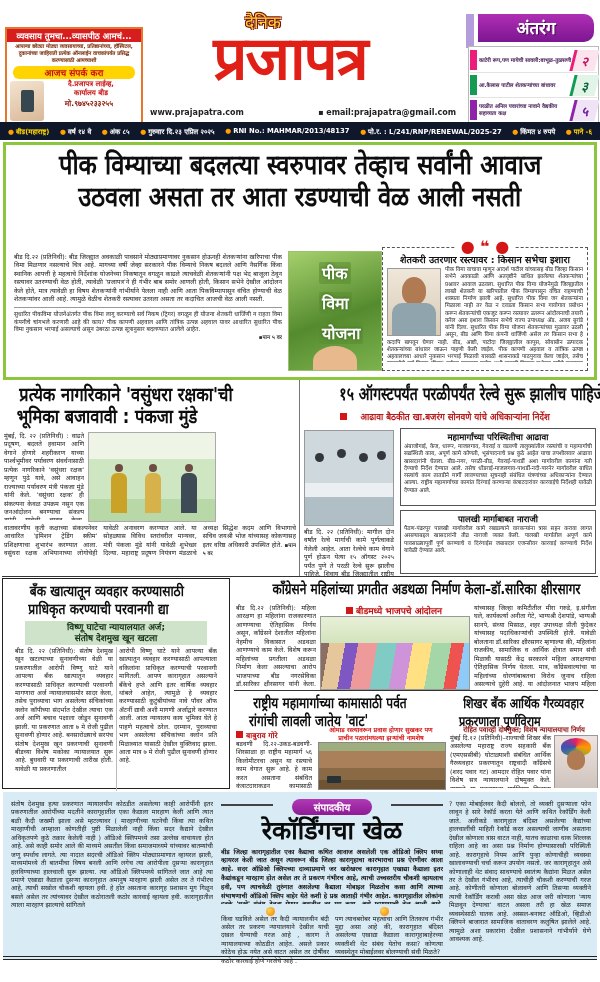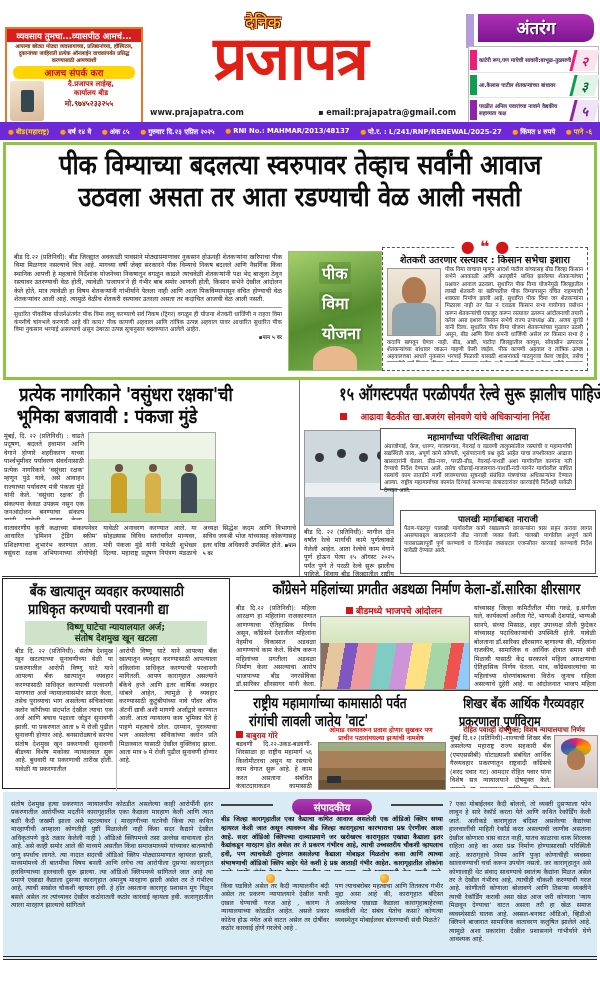--- a/index.html
+++ b/index.html
@@ -31,21 +31,21 @@
            text-shadow:1px 1px 0 #4a0a55;}
   .ant-stripe{left:466px;top:14px;width:8px;height:34px;background:#b39ddb;}
   .ant-box{left:468px;top:46px;width:127px;height:76px;border:1px solid #b9b9b9;background:#fff;padding:1px;}
   .ant-row{display:flex;align-items:center;height:24px;border-bottom:1px solid #e3e3e3;}
   .ant-row:last-child{border-bottom:none;}
   .ant-chip{width:7px;height:20px;margin-right:2px;flex:none;}
   .ant-text{flex:1;font-size:5.4px;font-weight:bold;color:#4a235a;line-height:1.25;}
   .ant-num{flex:none;width:22px;height:21px;transform:skewX(-14deg);display:flex;align-items:center;justify-content:center;
            font-size:13px;font-weight:bold;border-left:3px solid;}
 
-  .infobar{left:0;top:122px;width:600px;height:18px;background:#6d28d9;display:flex;align-items:center;
+  .infobar{left:0;top:122px;width:600px;height:18px;background:#0f172a;display:flex;align-items:center;
            justify-content:space-between;padding:0 8px;box-sizing:border-box;}
   .info-item{font-size:6.8px;font-weight:bold;color:#fff;white-space:nowrap;}
   .info-item .dot{color:#ffa000;margin-right:2px;}
   .info-item.yellow{color:#ffd600;}
 
   
   .leadframe{left:3px;top:142px;width:588px;height:232px;border:3px solid #8cc63e;background:#fff;}
   .lead-h{text-align:center;font-weight:bold;color:#0d0d0d;line-height:1.18;margin-top:4px;}
   .lead-h .fit{font-size:27px;transform:scaleX(.88);}
   .lead-col{left:8px;top:108px;width:268px;height:116px;}
@@ -229,21 +229,21 @@
 <div class="abs red-sub" style="left:302px;top:410px;width:296px;">
   <span class="red-sq"></span><span class="fit" style="font-size:9.5px;transform:scaleX(.9);">आढावा बैठकीत खा.बजरंग सोनवणे यांचे अधिकाऱ्यांना निर्देश</span>
 </div>
 <div class="abs meetphoto">
   <div class="head-dot" style="left:10px;top:22px;"></div>
     <div class="head-dot" style="left:32px;top:18px;"></div>
   <div class="head-dot" style="left:54px;top:22px;"></div>
     <div class="head-dot" style="left:72px;top:20px;"></div>
 </div>
 <div class="abs bt" style="left:304px;top:528px;width:90px;height:48px;">बीड दि. २२ (प्रतिनिधी): मागील दोन वर्षांत रेल्वे मार्गाची कामे पूर्णत्वाकडे गेलेली आहेत. आता रेल्वेचे काम वेगाने पूर्ण होऊन येत्या १५ ऑगस्ट २०२५ पर्यंत पुणे ते परळी रेल्वे सुरू झालीच पाहिजे, शिवाय बीड जिल्ह्यातील राष्ट्रीय व ग्रामीण मार्गावरील ब्लॅकस्पॉट कमी करण्यासाठी अधिकाऱ्यांनी प्रयत्न करावेत, असे निर्देश खासदार बजरंग सोनवणे यांनी रेल्वे व राष्ट्रीय महामार्ग आढावा बैठकीत अधिकाऱ्यांना दिले. ▪पान ५ वर</div>
-<div class="abs rbox" style="left:380px;top:428px;width:196px;height:62px;">
+<div class="abs rbox" style="left:400px;top:428px;width:196px;height:78px;">
   <div class="t">महामार्गांच्या परिस्थितीचा आढावा</div>
   <div class="bt-sm" style="height:60px;">अंबाजोगाई, केज, धारूर, माजलगाव, गेवराई व वडवणी तालुक्यांतील रस्त्यांची व महामार्गांची सद्यस्थिती काय, अपूर्ण कामे कोणती, भूसंपादनाचे प्रश्न कुठे आहेत याचा तपशीलवार आढावा खासदारांनी घेतला. बीड-नगर, परळी-बीड, गेवराई-पाथर्डी अशा मार्गांवरील कामांना गती देण्याचे निर्देश देण्यात आले. तसेच धोंडराई-माजलगाव-पाथर्डी-नदी-पारनेर मार्गावरील बाधित रस्त्यांचे काम तातडीने मार्गी लावण्याच्या सूचनाही संबंधित यंत्रणांच्या अधिकाऱ्यांना देण्यात आल्या. राष्ट्रीय महामार्गाच्या कामांत दिरंगाई करणाऱ्या कंत्राटदारांवर कारवाईचे निर्देशही यावेळी देण्यात आले.</div>
 </div>
 <div class="abs rbox" style="left:400px;top:510px;width:196px;height:64px;">
   <div class="t">पालखी मार्गाबाबत नाराजी</div>
   <div class="bt-sm" style="height:44px;">पैठण-पंढरपूर पालखी मार्गावरील कामे रखडल्याने वारकऱ्यांना त्रास सहन करावा लागत असल्याबद्दल खासदारांनी तीव्र नाराजी व्यक्त केली. पालखी मार्गातील अपूर्ण कामे पावसाळ्यापूर्वी पूर्ण करण्याचे व दिरंगाईस जबाबदार एजन्सीवर कारवाई करण्याचे निर्देश यावेळी देण्यात आले.</div>
 </div>
 
 <div class="abs bankbox">
   <div class="art-h bank-h">
@@ -303,20 +303,21 @@
 
 <div class="abs hline" style="left:2px;top:576px;width:596px;"></div>
 <div class="abs hline" style="left:234px;top:690px;width:364px;"></div>
 
 <div class="abs edit">
   <div class="abs bt" style="left:8px;top:8px;width:202px;height:150px;">संतोष देशमुख हत्या प्रकरणात न्यायालयीन कोठडीत असलेल्या काही आरोपींनी इतर प्रकरणातील आरोपींच्या मदतीने कारागृहातील एका कैद्याला मारहाण केली आणि त्यात बळी कैदी जखमी झाला असे म्हटल्यावर ( मारहाणीच्या घटनेची किंवा त्या कथित मारहाणीची आम्हाला कोणतीही पुष्टी मिळालेली नाही किंवा सदर कैद्याने देखील अधिकृतपणे कुठे तक्रार केलेली नाही ) ऑडिओ क्लिपमध्ये तसा उल्लेख वाचायला होत आहे. असे काही समोर आले की माध्यमे असतील किंवा समाजमाध्यमे यांच्यावर बातम्यांची जणू स्पर्धाच लागते. त्या नादात सदरची ऑडिओ क्लिप मोठ्याप्रमाणात व्हायरल झाली, माध्यमांमध्ये ती बातमीचा विषय बनली आणि लगेच त्या आरोपीला दुसऱ्या कारागृहात हलविण्याच्या हालचाली सुरू झाल्या. त्या ऑडिओ क्लिपमध्ये सांगितले जात आहे त्या प्रमाणे एखाद्या कैद्याला दुसऱ्या कारागृहात अमानुष मारहाण झाली असेल तर ते गंभीरच आहे, त्याची सखोल चौकशी व्हायला हवी. हे होत असताना कारागृह प्रशासन मूग गिळून बसले असेल तर त्यांच्यावर देखील कठोरातली कठोर कारवाई व्हायला हवी. कारागृहातील त्याला मारहाण झाल्याचे सांगितले</div>
   <div class="abs" style="left:218px;top:4px;width:222px;">
     <div class="badge-wrap">
       <span class="edit-badge">संपादकीय</span>
     </div>
+    <div class="edit-h">रेकॉर्डिंगचा खेळ</div>
     <div class="edit-intro" style="height:56px;">बीड जिल्हा कारागृहातील एका कैद्याचा कथित आवाज असलेली एक ऑडिओ क्लिप सध्या व्हायरल केली जात असून त्यावरून बीड जिल्हा कारागृहाचा कारभाराचा प्रश्न ऐरणीवर आला आहे. सदर ऑडिओ क्लिपच्या दाव्याप्रमाणे जर खरोखरच कारागृहात एखाद्या कैद्याला इतर कैद्यांकडून मारहाण होत असेल तर ते प्रकरण गंभीरच आहे, त्याची उच्चस्तरीय चौकशी व्हायलाच हवी, पण त्याचवेळी तुरुंगात असलेल्या कैद्याला मोबाइल मिळतोच कसा आणि त्याच्या संभाषणाची ऑडिओ क्लिप बाहेर येते कशी हे प्रश्न आताही गंभीर आहेत. कारागृहातील लोकांना इतके 'सुखे' संबंध ठेवता येणार असतील तर मग काय, असे म्हणण्याची वेळ आली आहे. अगोदरच मराठवाड्यातील काही कारागृहांबाबत असेच ऑडिओ, व्हिडीओ क्लिपच्या खेळ जीवघेणा बनत असताना आता कारागृहातूनही देखील संभाषण होणार असेल आणि त्याच्या ऑडिओ क्लिप फिरणार असतील तर काय ?</div>
     <div class="edit-cols">
       <div class="c bt" style="height:52px;">किंवा घडविले असेल तर कैदी न्यायालयीन बंदी असेल तर प्रकरण न्यायालयाने देखील याची दखल घेण्याची गरज आहे , कारण ते न्यायालयाच्या कोठडीत आहेत. असले प्रकार कोठेच होऊ नयेत असे वाटत असेल तर दोषींवर कठोर कारवाई होणे गरजेचे आहे .</div>
       <div class="c bt" style="height:52px;">पण त्याचबरोबर महत्वाचा आणि तितकाच गंभीर मुद्दा असा आहे की, कारागृहात बंदिस्त असलेल्या एखाद्या कैद्याला कारागृहाबाहेरच्या व्यक्तीशी थेट संबंध येतोच कसा? कोणत्या व्यवस्थेतून मोबाईलवर बोलण्याची संधी मिळते?</div>
     </div>
   </div>
   <div class="abs bt" style="left:446px;top:8px;width:142px;height:150px;">? एका मोबाईलवर कैदी बोलतो, तो व्यक्ती दुसऱ्याला फोन लावून हे सारे रेकॉर्ड करता येते आणि कथित रेकॉर्डिंग केली जाते. अलीकडे कारागृहात बंदिस्त असलेल्या कैद्यांच्या हालचालींची माहिती रेकॉर्ड करत असल्याची जाणीव असताना देखील कोणाला त्रास वाटत नाही, यातच काळाचा धाक शिल्लक राहिला आहे का असा प्रश्न निर्माण होण्यासारखी परिस्थिती आहे. कारागृहाचे नियम आणि पुन्हा कोणाचीही व्यवस्था खालावण्याची चर्चा करून उपयोग नसतो. जर कारागृहातून असे कोणालाही थेट संवाद साधण्याचे स्वातंत्र्य कैद्यांना मिळत असेल तर ते देखील गंभीरच आहे, त्याचीही चौकशी करण्याची गरज आहे. कोणीतरी कोणाला बोलावणे आणि तिसऱ्या व्यक्तीने त्याची रेकॉर्डिंग करावी असा खेळ आज जरी कोणाला 'न्याय मिळवून देण्याचा' वाटत असला तरी हा खेळ समाज व्यवस्थेसाठी घातक आहे. अस्सल-बनावट ऑडिओ, व्हिडीओ क्लिपने बाजारात सामाजिक वातावरण कलुषित झालेले आहे. त्यामुळे अशा प्रकारांना देखील प्रशासनाने गांभीर्याने घेणे आवश्यक आहे.</div>
 </div>
 
 </body></html>

